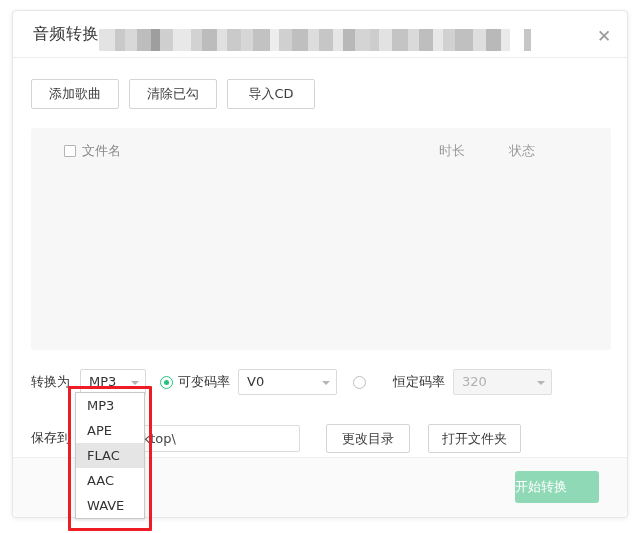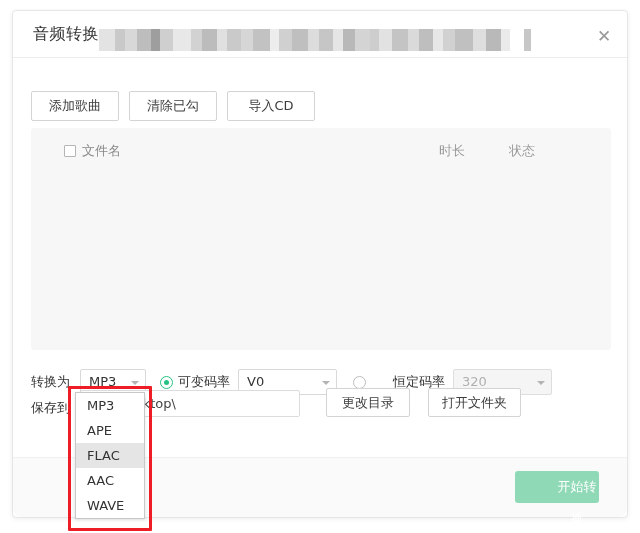--- a/index.html
+++ b/index.html
@@ -58,21 +58,21 @@
     font-size: 17px;
     line-height: 22px;
     text-align: center;
     cursor: pointer;
     font-family: "DejaVu Sans", sans-serif;
   }
 
   
   .toolbar {
     position: absolute;
-    left: 18px; top: 80px;
+    left: 18px; top: 68px;
     display: flex;
     gap: 10px;
   }
   .tb-btn {
     height: 30px;
     min-width: 88px;
     padding: 0 14px;
     background: #ffffff;
     border: 1px solid #d4d4d4;
     border-radius: 2px;
@@ -171,24 +171,24 @@
     left: 3px; top: 3px;
     width: 5px; height: 5px;
     border-radius: 50%;
     background: #26c281;
   }
   .radio-lbl { font-size: 13px; color: #333333; margin-left: 5px; }
 
   
   .save-row {
     position: absolute;
-    left: 18px; top: 374px;
+    left: 18px; top: 411px;
     width: 580px; height: 32px;
     display: flex;
-    align-items: flex-end;
+    align-items: center;
   }
   .path-input {
     height: 27px;
     width: 220px;
     background: #ffffff;
     border: 1px solid #dcdcdc;
     border-radius: 2px;
     font-size: 13px;
     color: #444444;
     padding: 0 8px;
@@ -224,24 +224,22 @@
   .start-btn {
     position: absolute;
     right: 28px; top: 13px;
     width: 84px; height: 32px;
     background: #8fd9b6;
     border: none;
     border-radius: 3px;
     color: #ffffff;
     font-size: 13px;
     line-height: 32px;
-    text-align: center;
     cursor: default;
     font-family: "DejaVu Sans", "Liberation Sans", sans-serif;
-    padding-left: 40px;
   }
 
   
   .dropdown-list {
     position: absolute;
     left: 75px; top: 392px;
     width: 70px;
     background: #ffffff;
     border: 1px solid #c8c8c8;
     z-index: 40;

